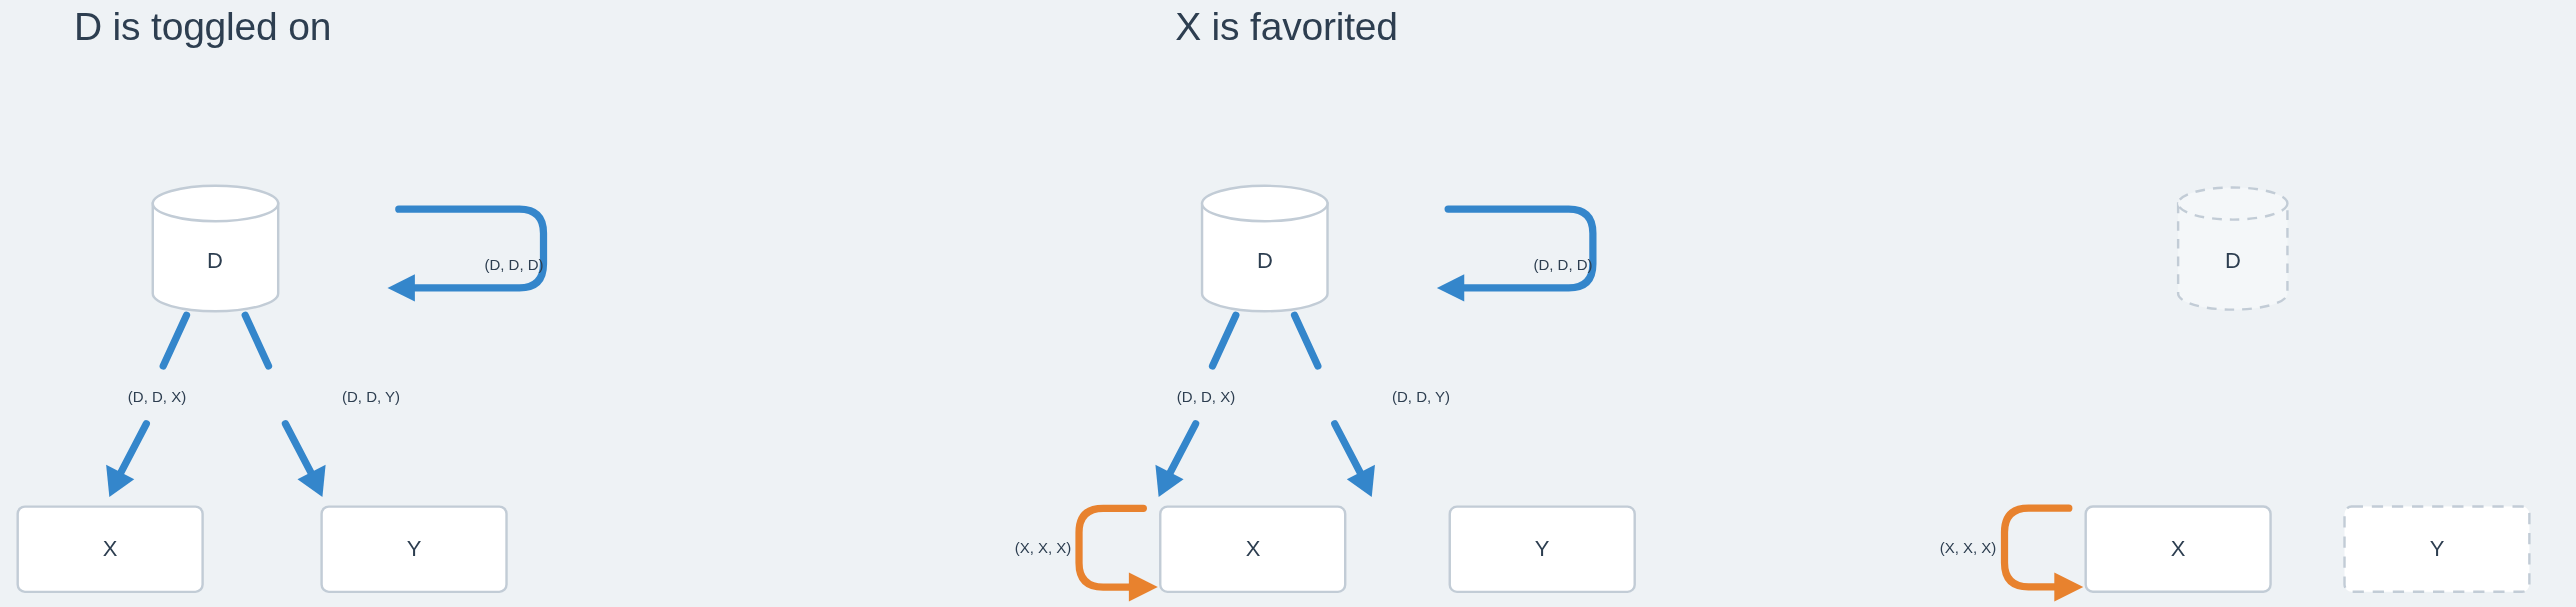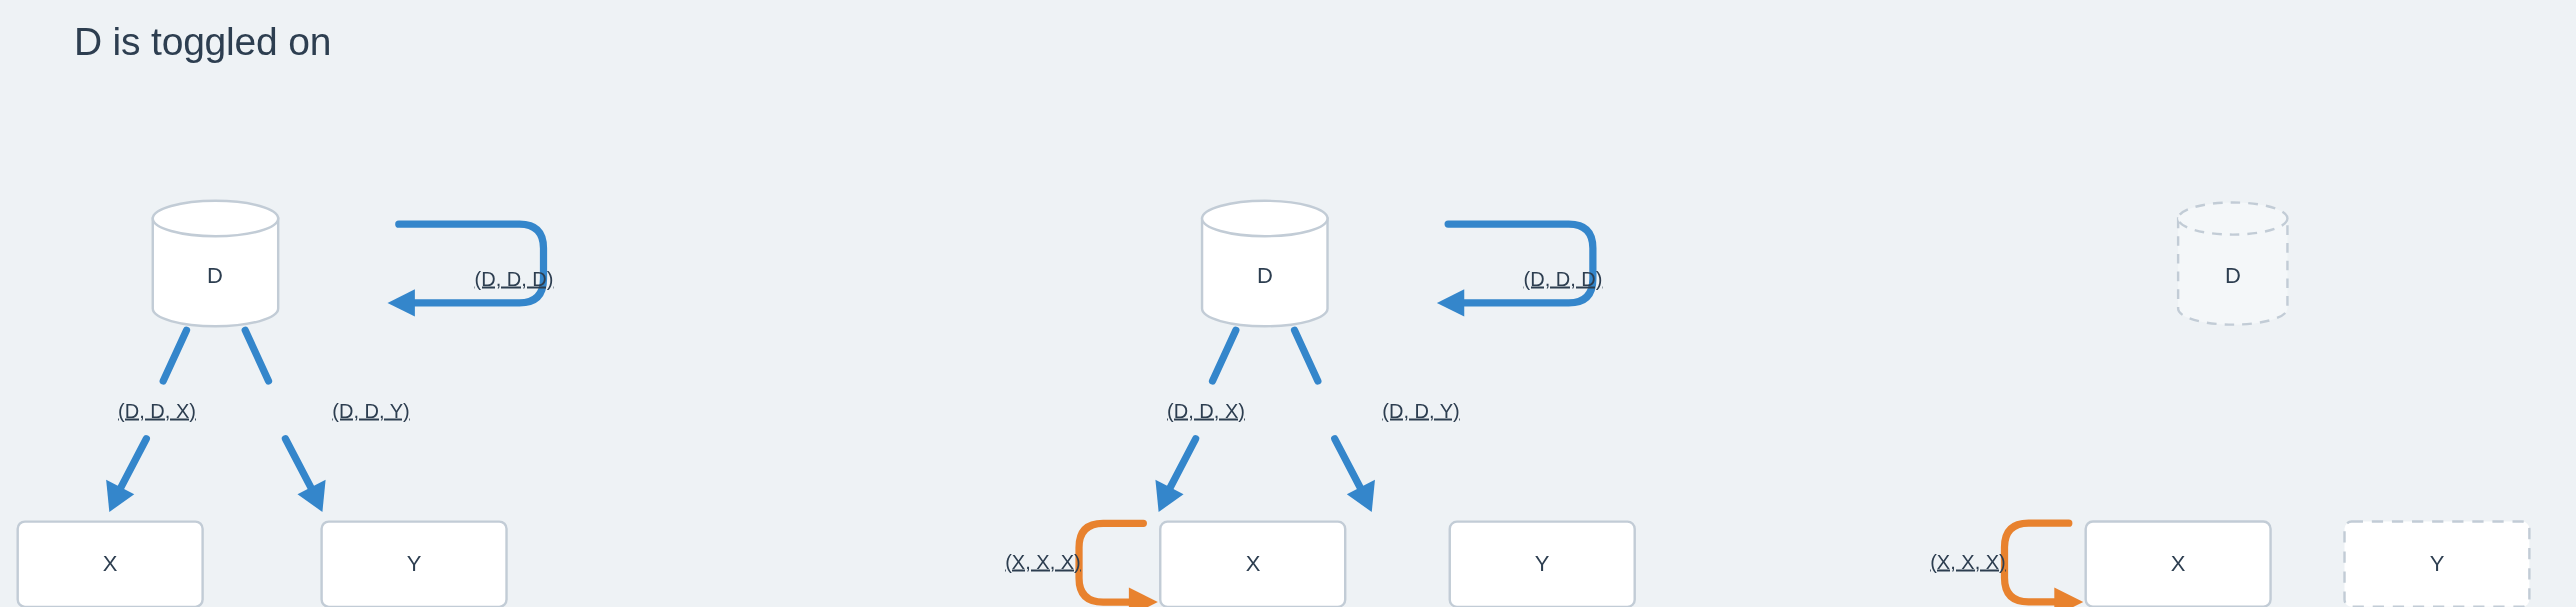--- a/index.html
+++ b/index.html
@@ -3,21 +3,21 @@
 <meta charset="utf-8">
 <style>
   html,body{margin:0;padding:0;}
   body{
     width:2576px;height:608px;
     background:#eef2f5;
     font-family:"Liberation Sans",sans-serif;
     overflow:hidden;
   }
   .board{position:relative;width:2576px;height:608px;}
-  .panel{position:absolute;top:15px;height:593px;}
+  .panel{position:absolute;top:0;height:593px;}
   #panel-0{left:0;width:804px;}
   #panel-1{left:804px;width:965px;}
   #panel-2{left:1769px;width:807px;}
 
   .panel-title{
     position:absolute;top:4.8px;left:0;width:100%;
     text-align:center;
     font-size:39px;
     font-weight:400;
     color:#2d3e50;
@@ -34,26 +34,25 @@
     position:absolute;
     font-size:22px;
     color:#2d3e50;
     text-align:center;
     white-space:nowrap;
     transform:translate(-50%,-50%);
     pointer-events:none;
   }
   .edge-label{
     position:absolute;
-    font-size:20px;
+    font-size:15px;
     color:#2d3e50;
     white-space:nowrap;
     transform:translate(-50%,-50%);
     pointer-events:none;
-    text-decoration:underline;
   }
 </style>
 </head>
 <body>
 
 <div class="board">
 
   <div class="panel" id="panel-0">
     <div class="panel-title">D is toggled on</div>
 
@@ -95,20 +94,21 @@
       <div class="node-label" style="left:110px;top:549px">X</div>
       <div class="node-label" style="left:414px;top:549px">Y</div>
 
       <div class="edge-label" style="left:514px;top:264px">(D, D, D)</div>
       <div class="edge-label" style="left:157px;top:396px">(D, D, X)</div>
       <div class="edge-label" style="left:371px;top:396px">(D, D, Y)</div>
     </div>
   </div>
 
   <div class="panel" id="panel-1">
+    <div class="panel-title">X is favorited</div>
 
     <div class="stage">
       <svg width="965" height="608" viewBox="0 0 1200 756">
 
         <g>
           <path d="M495 253 L495 365 A 78 22 0 0 0 651 365 L651 253 Z" fill="#ffffff" stroke="#c2ccd6" stroke-width="3"></path>
           <ellipse cx="573" cy="253" rx="78" ry="22" fill="#ffffff" stroke="#c2ccd6" stroke-width="3"></ellipse>
         </g>
 
         <g>

